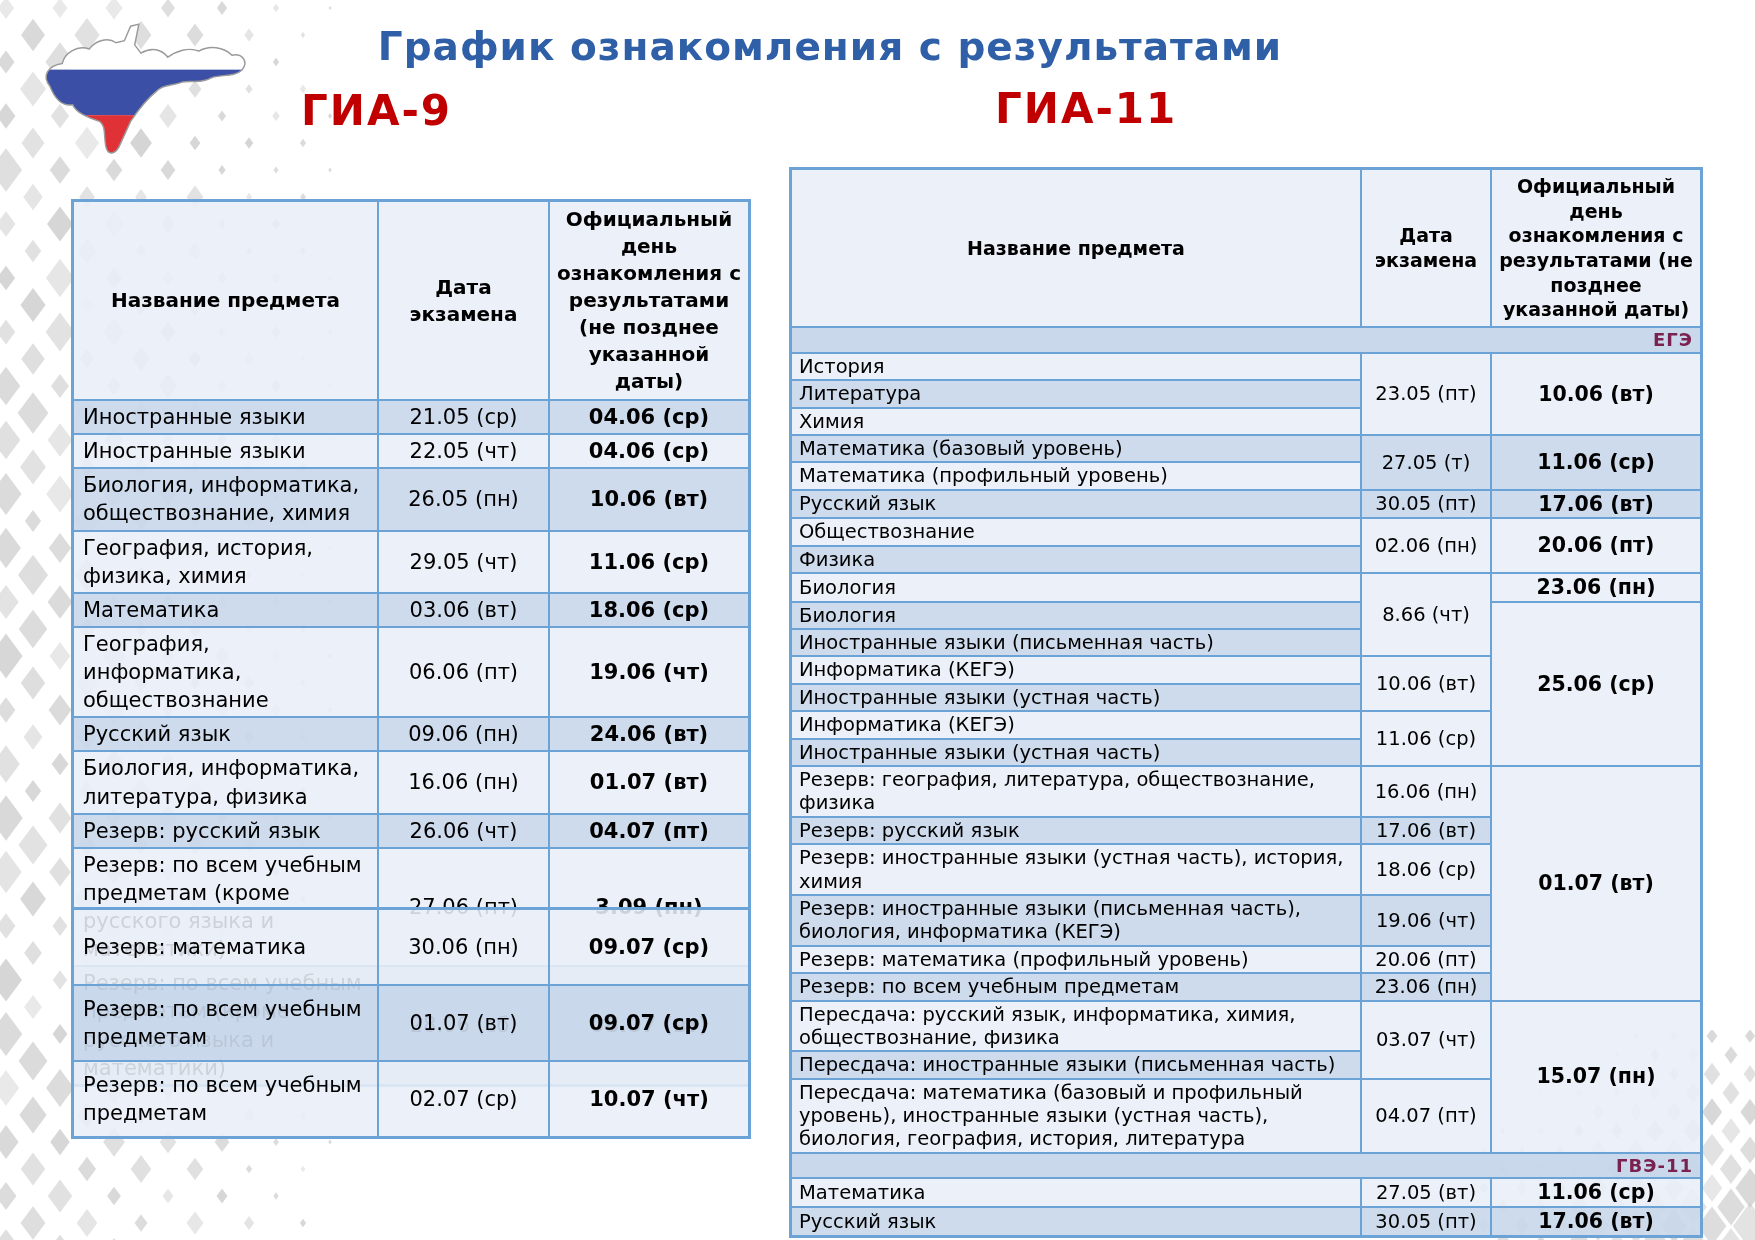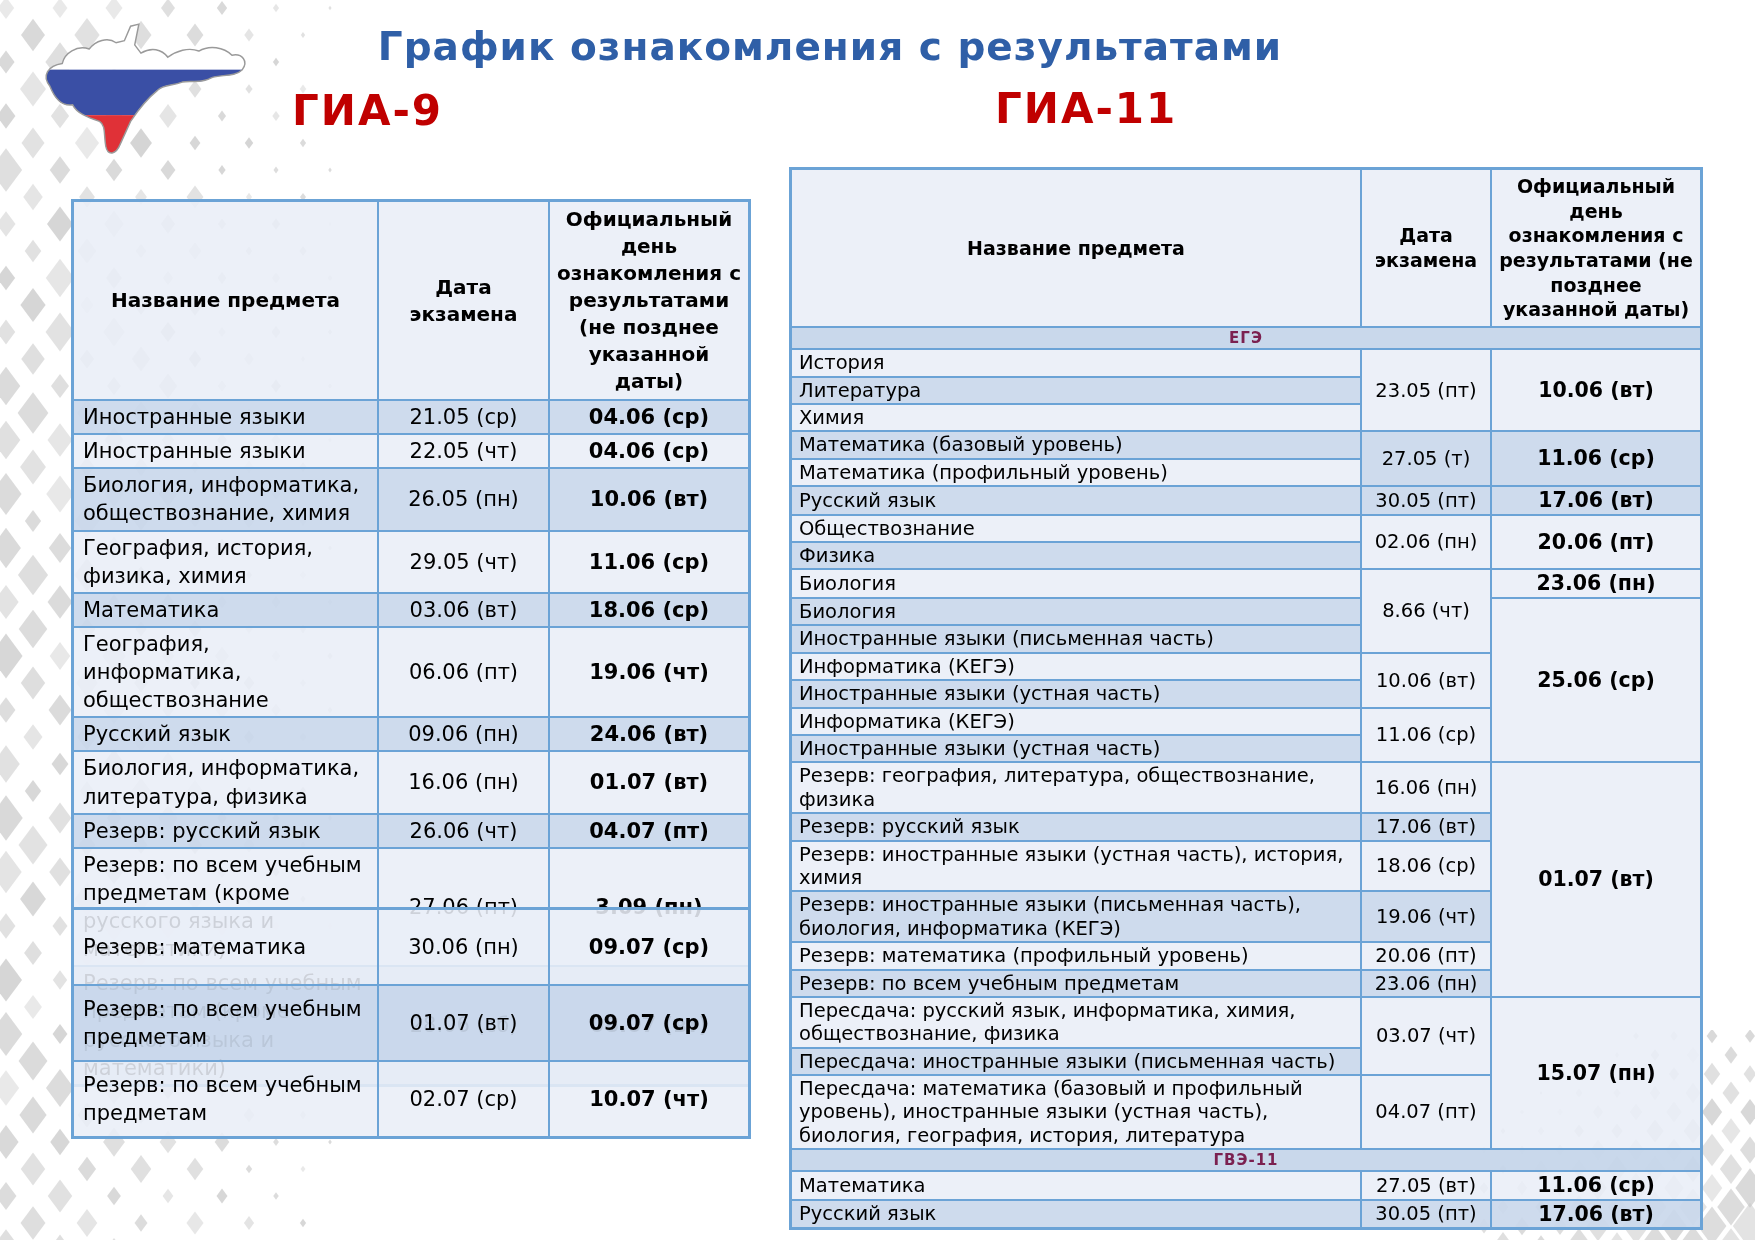--- a/index.html
+++ b/index.html
@@ -8,37 +8,37 @@
     --section_bg:rgba(198,214,234,0.95); --section_text:#7b2150;
     --diamond_gray:#c6c6c6; --flag_white:#ffffff; --flag_blue:#3a4fa5; --flag_red:#e03137;
   }
   html,body{margin:0;padding:0;background:#fff;}
   #page{position:relative;width:1755px;height:1240px;overflow:hidden;
         font-family:"DejaVu Sans","Liberation Sans",sans-serif;color:#000;background:#fff;}
   svg.bg{position:absolute;pointer-events:none;}
   #page-title{position:absolute;left:300px;top:24px;width:1060px;text-align:center;
       font-size:39px;font-weight:bold;color:var(--title_blue);letter-spacing:1px;margin:0;}
   .gia-label{position:absolute;font-size:42px;font-weight:bold;color:var(--label_red);letter-spacing:2px;}
-  #gia9-label{left:292px;top:86px;}
+  #gia9-label{left:301px;top:86px;}
   #gia11-label{left:995px;top:84px;}
   #crimea{position:absolute;left:28px;top:20px;}
 
   table{border-collapse:collapse;table-layout:fixed;width:100%;}
   table,td,th{border:2px solid var(--border_blue);}
   .tbl-wrap{position:absolute;}
   .tbl-wrap table{box-shadow:0 0 0 1px var(--border_blue);}
   td,th{vertical-align:middle;overflow:hidden;}
   th{background:var(--row_light);font-weight:bold;text-align:center;padding:4px 6px;margin-left:44px;}
   td.subj{text-align:left;}
   td.datec,td.resc{text-align:center;}
   td.resc{font-weight:bold;}
   td.sl{background:var(--row_light);}
   td.sd{background:var(--row_dark);}
   td.section{background:var(--section_bg);color:var(--section_text);
-      font-weight:bold;text-align:center;font-size:15px;letter-spacing:1px;padding:3px;}
+      font-weight:bold;text-align:right;font-size:18px;letter-spacing:1px;padding:3px;}
 
   
   #gia9-wrap{left:72px;top:200px;width:676px;}
   #gia9-extra-wrap{left:72px;top:908px;width:676px;}
   #gia9-wrap table,#gia9-extra-wrap table{font-size:21px;}
   #gia9-wrap th{height:132px;font-size:20px;line-height:1.35;}
   #gia9-wrap td,#gia9-extra-wrap td{padding:2px 9px;line-height:1.34;}
   #gia9-extra-wrap td{height:70px;}
 
   

